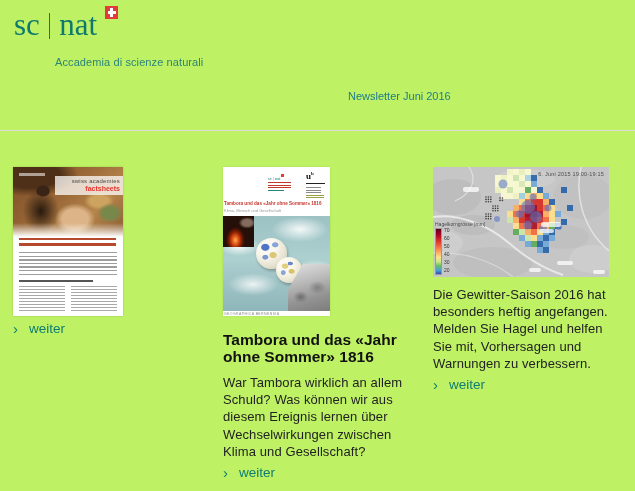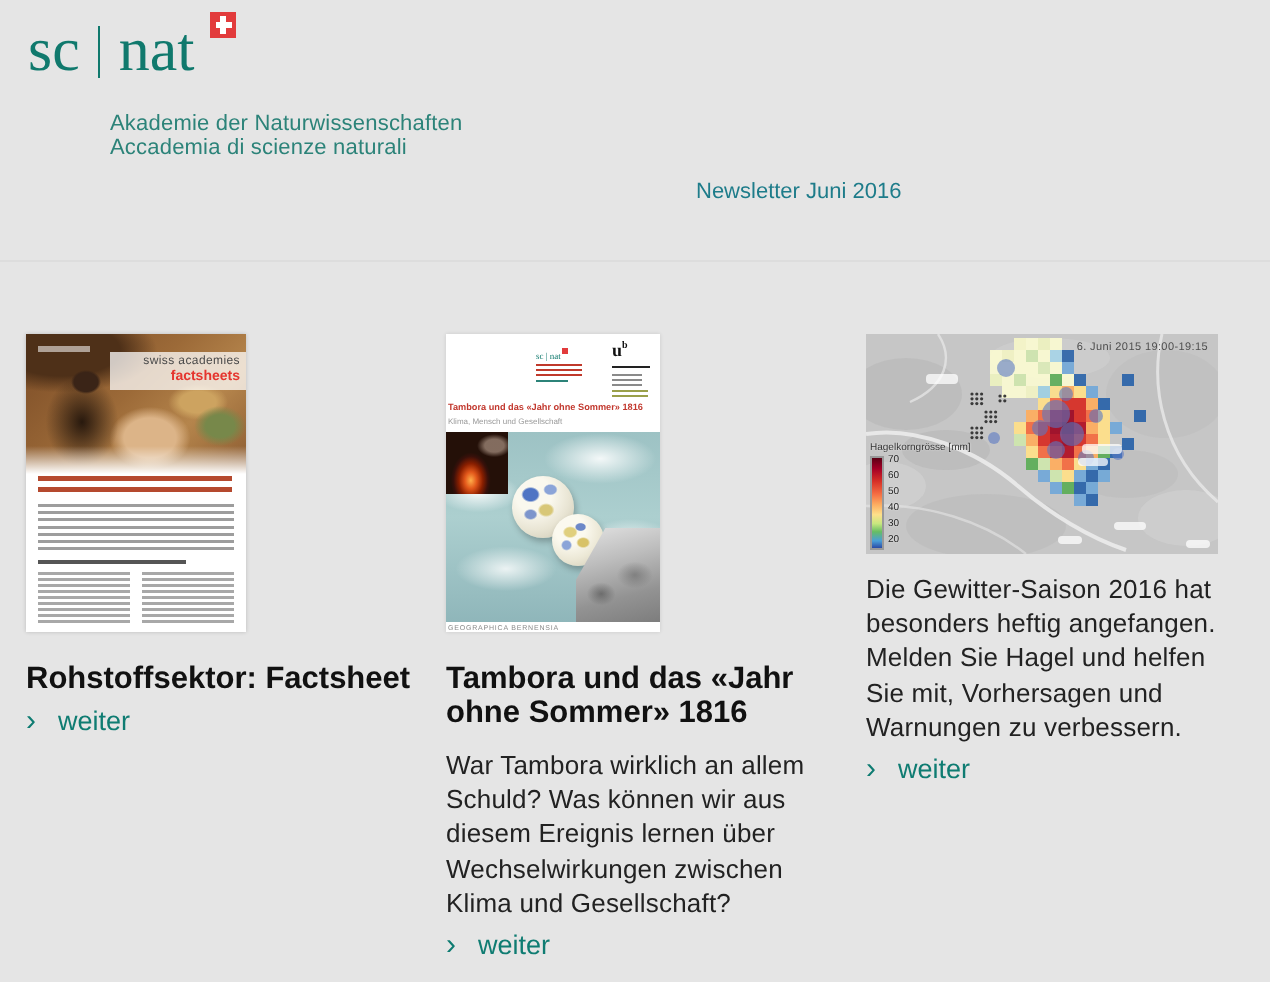--- a/index.html
+++ b/index.html
@@ -1,18 +1,18 @@
 <!DOCTYPE html>
 <html><head>
 <meta charset="utf-8">
 <style>
   * { margin:0; padding:0; box-sizing:border-box; }
   html,body { background:#fff; }
   .page {
-    position:relative; width:635px; height:491px; overflow:hidden; background:#e5e5e5;
+    position:relative; width:635px; height:491px; overflow:hidden; background:#bef264;
     font-family:"Liberation Sans", sans-serif;
   }
   
   .header { position:relative; height:131px; border-bottom:1px solid #ddd; }
   .logo {
     position:absolute; left:14px; top:6px; font-family:"Liberation Serif", serif;
     font-size:31px; color:#10796d; line-height:38px; white-space:nowrap; cursor:pointer;
   }
   .logo-bar { display:inline-block; width:1.5px; height:26px; background:#10796d; margin:0 9px; vertical-align:-4px; }
   .flag { display:inline-block; position:relative; width:13px; height:13px; background:#e23b3c; margin-left:8px; vertical-align:16px; }
@@ -125,21 +125,20 @@
 </head>
 <body>
 
 <div class="page">
 
   <header class="header">
     <div class="logo">
       <span>sc</span><span class="logo-bar"></span><span>nat</span><span class="flag"><span class="cv"></span><span class="ch"></span></span>
     </div>
     <div class="org-lines">
-      <div>Akademie der Naturwissenschaften</div>
       <div>Accademia di scienze naturali</div>
     </div>
     <h1 class="nl-title">Newsletter Juni 2016</h1>
   </header>
 
   <main class="columns">
 
     <article class="col col-1">
       <div class="cover fs">
         <div class="fs-photo"></div>
@@ -147,21 +146,20 @@
         <div class="fs-band">
           <div class="s1">swiss academies</div>
           <div class="s2">factsheets</div>
         </div>
         <div class="fs-title"></div>
         <div class="fs-par"></div>
         <div class="fs-head"></div>
         <div class="fs-colL"></div>
         <div class="fs-colR"></div>
       </div>
-      <h2>Rohstoffsektor: Factsheet</h2>
       <a class="more">
         <span class="chev">›</span>
         <span>weiter</span>
       </a>
     </article>
 
     <article class="col col-2">
       <div class="cover tb">
         <div class="tb-logoL"><span>sc | nat</span><span class="tb-flag"></span></div>
         <div class="tb-redbars"></div>

